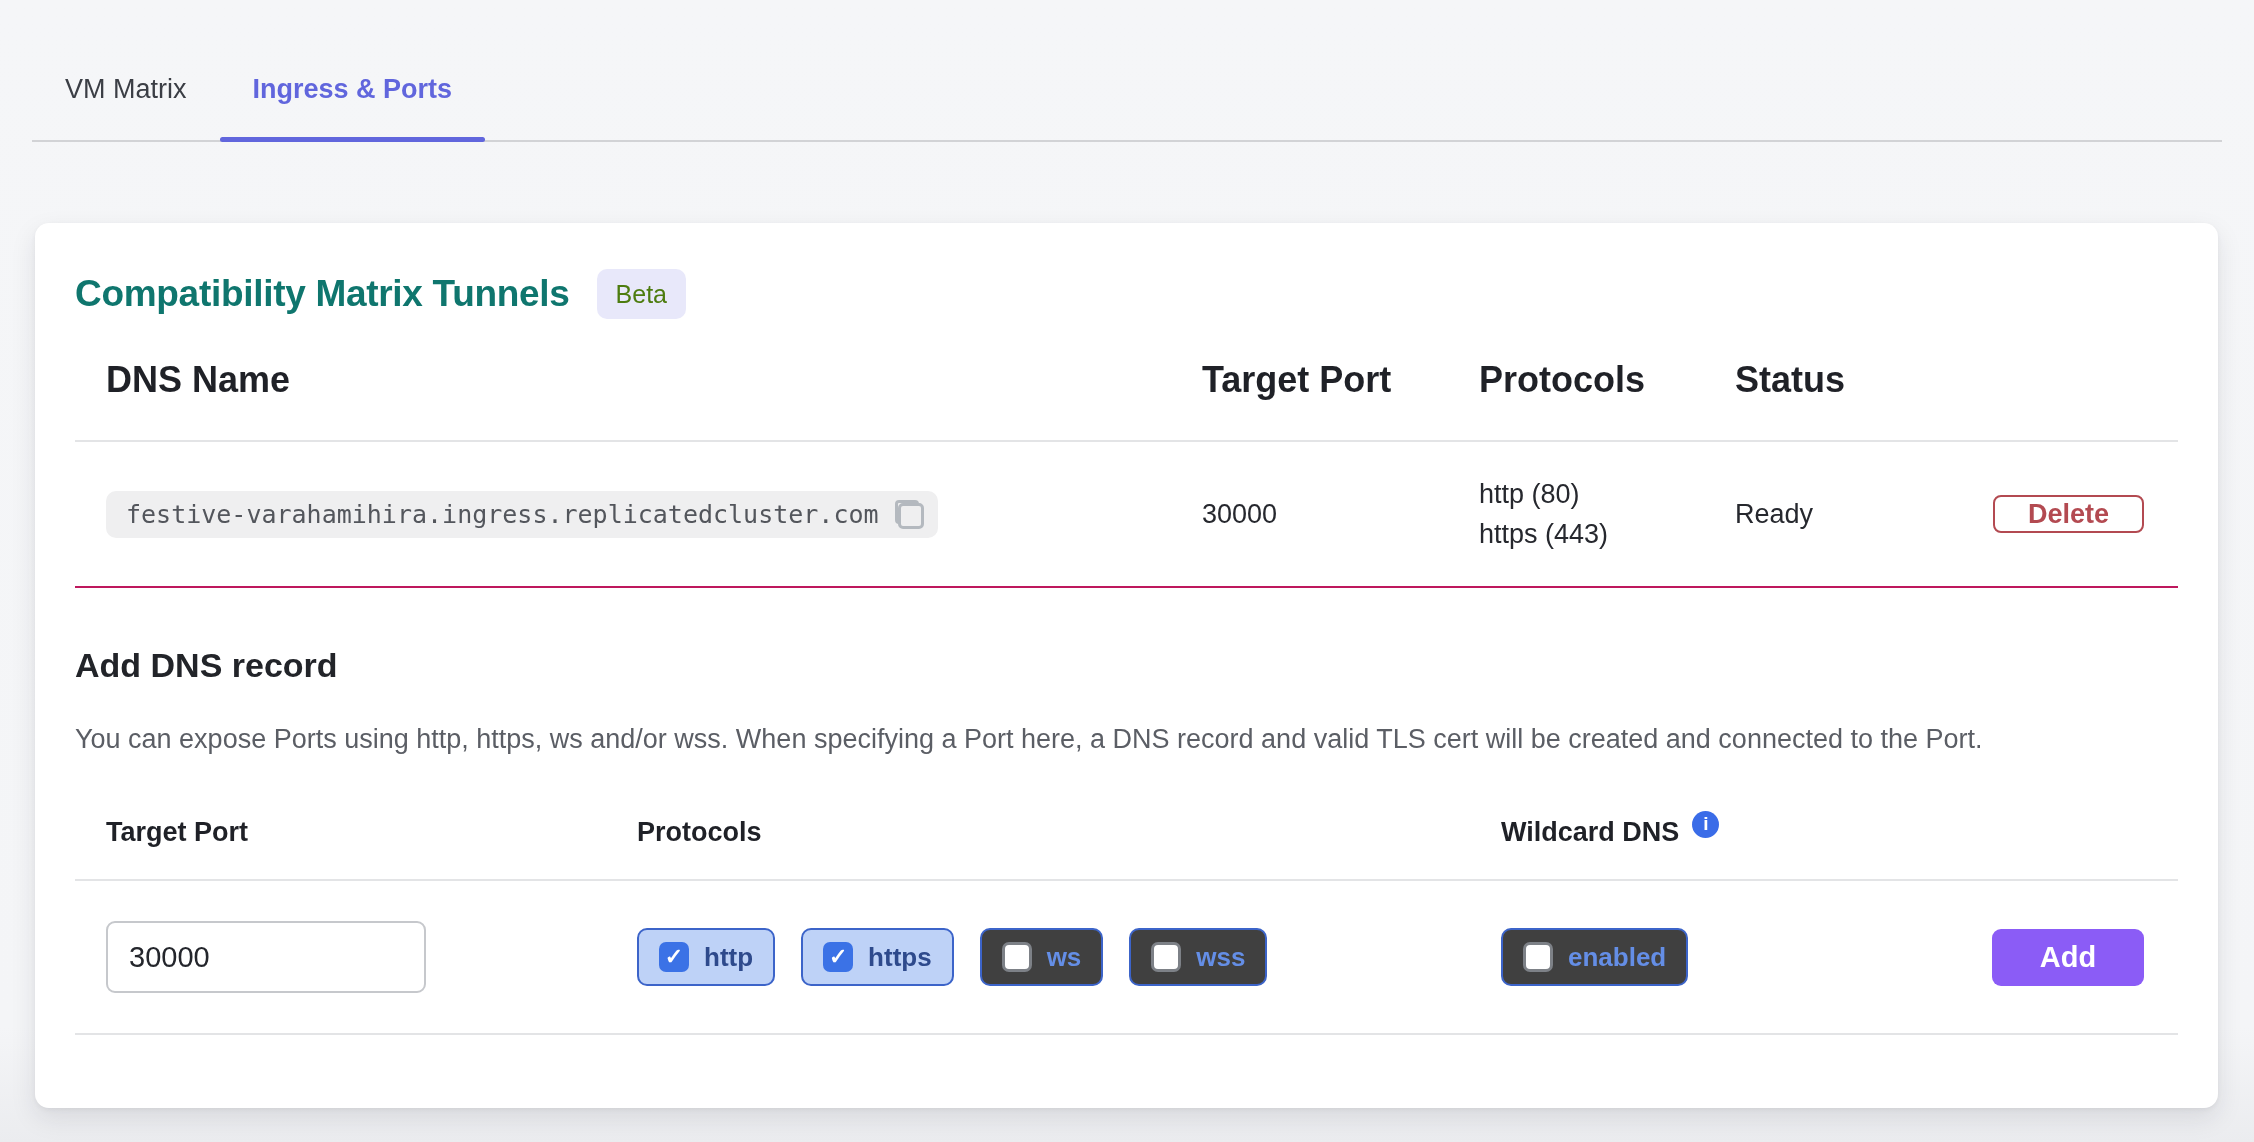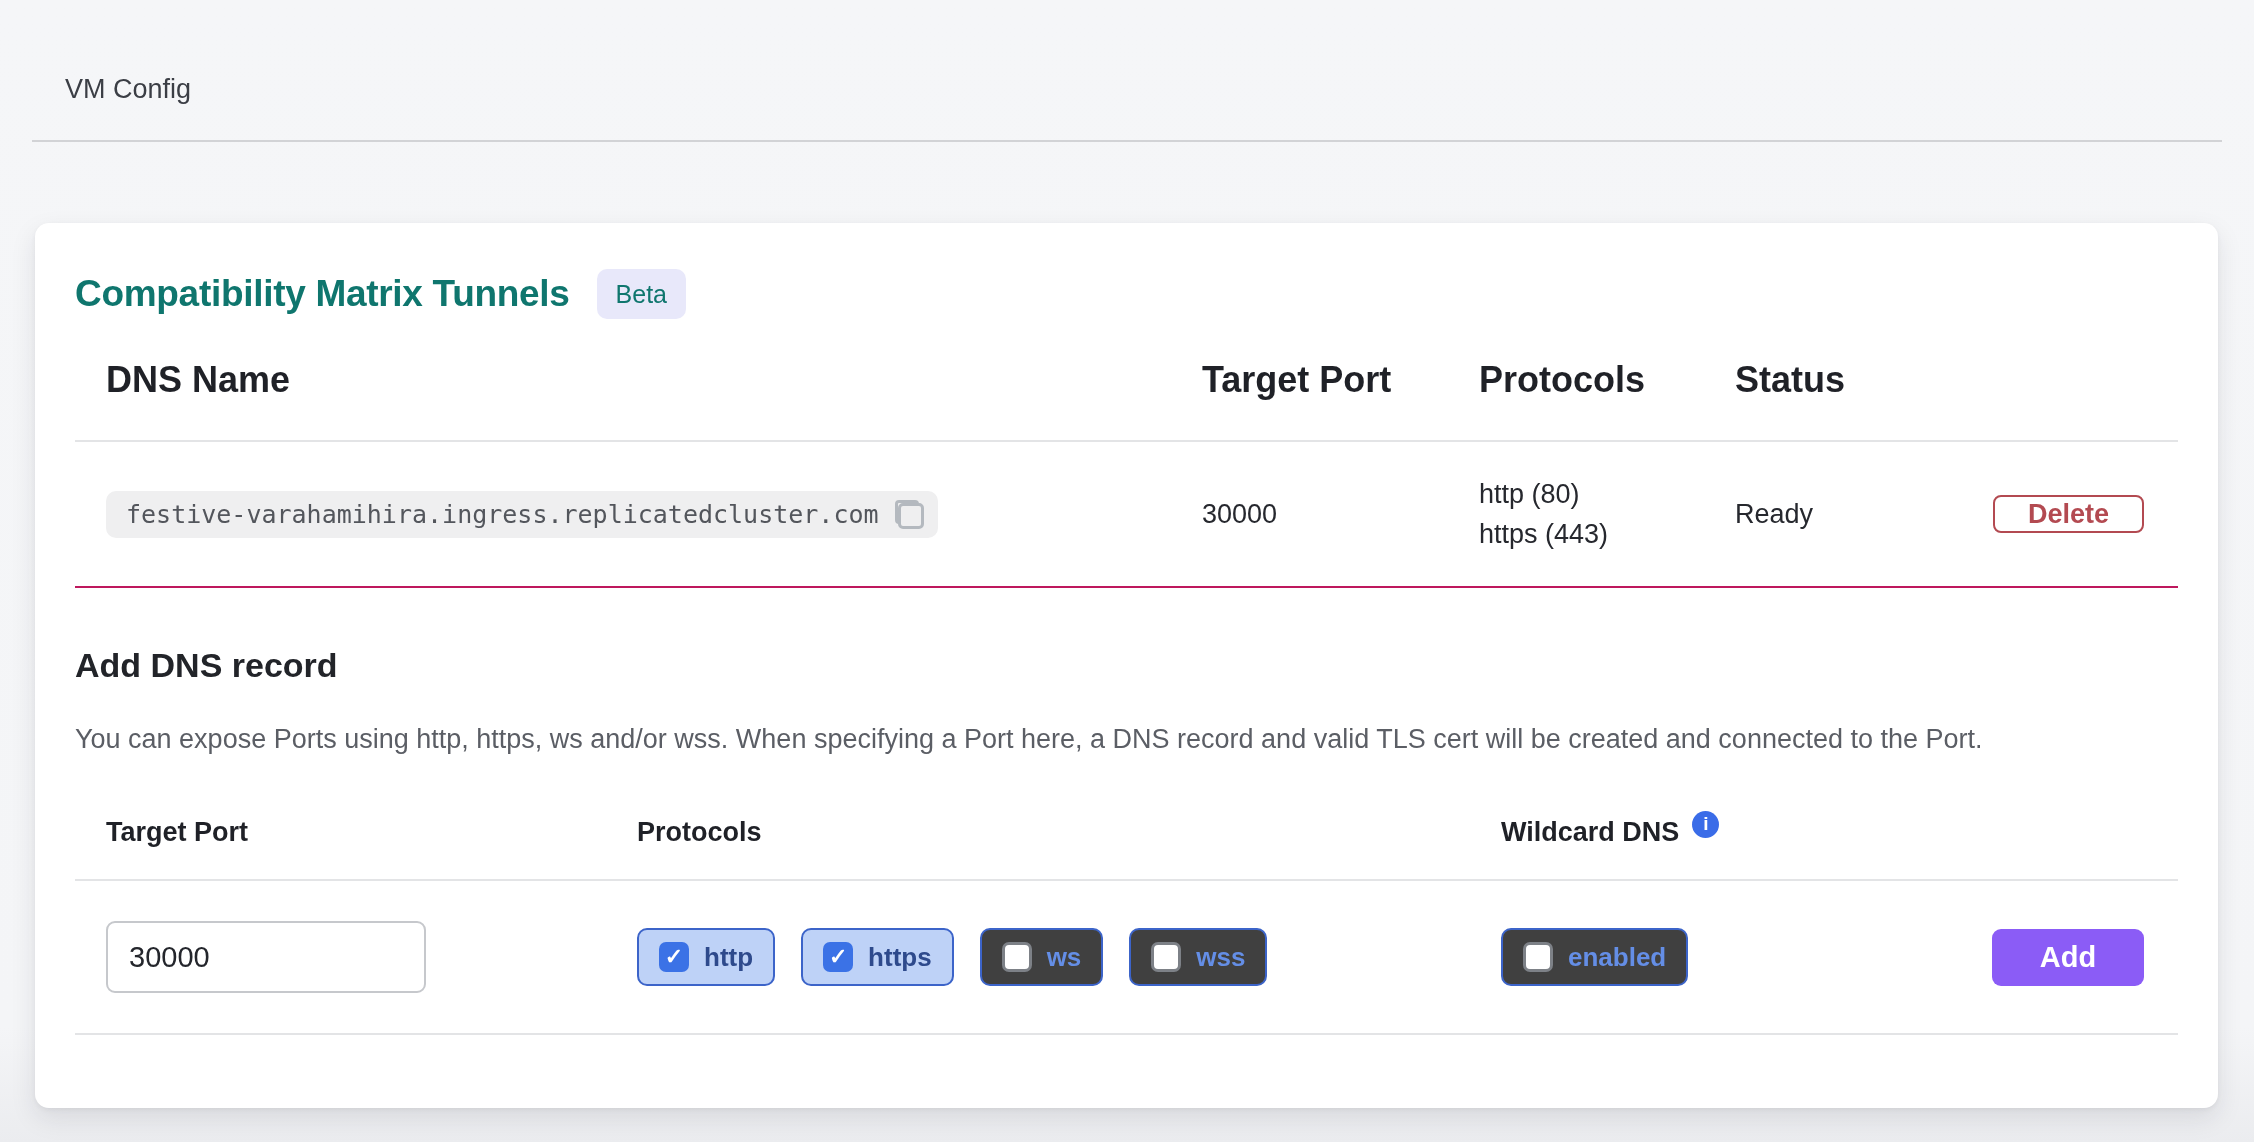--- a/index.html
+++ b/index.html
@@ -59,21 +59,21 @@
     align-items: center;
     gap: 27px;
   }
   .card-title { font-size: 37px; font-weight: bold; color: #0f766e; letter-spacing: -0.3px; }
   .beta-badge {
     display: inline-flex;
     align-items: center;
     height: 50px;
     padding: 0 19px;
     background: #e8e8fa;
-    color: #0f766e;
+    color: #4d7c0f;
     font-size: 25px;
     border-radius: 10px;
   }
 
   
   .trow {
     display: grid;
     grid-template-columns: 1096px 277px 256px 1fr auto;
     align-items: center;
     padding: 0 34px 0 31px;
@@ -235,21 +235,22 @@
     font-family: "Liberation Sans", sans-serif;
     font-size: 29px;
     font-weight: bold;
     cursor: pointer;
   }
 </style>
 </head>
 <body>
 
 <div class="tabbar">
-  <div class="tab">VM Config</div>
+  <div class="tab">VM Matrix</div>
+  <div class="tab active">Ingress &amp; Ports</div>
 </div>
 
 <div class="card">
 
   <div class="card-title-row">
     <div class="card-title">Compatibility Matrix Tunnels</div>
     <div class="beta-badge">Beta</div>
   </div>
 
   <div class="trow thead-row">

